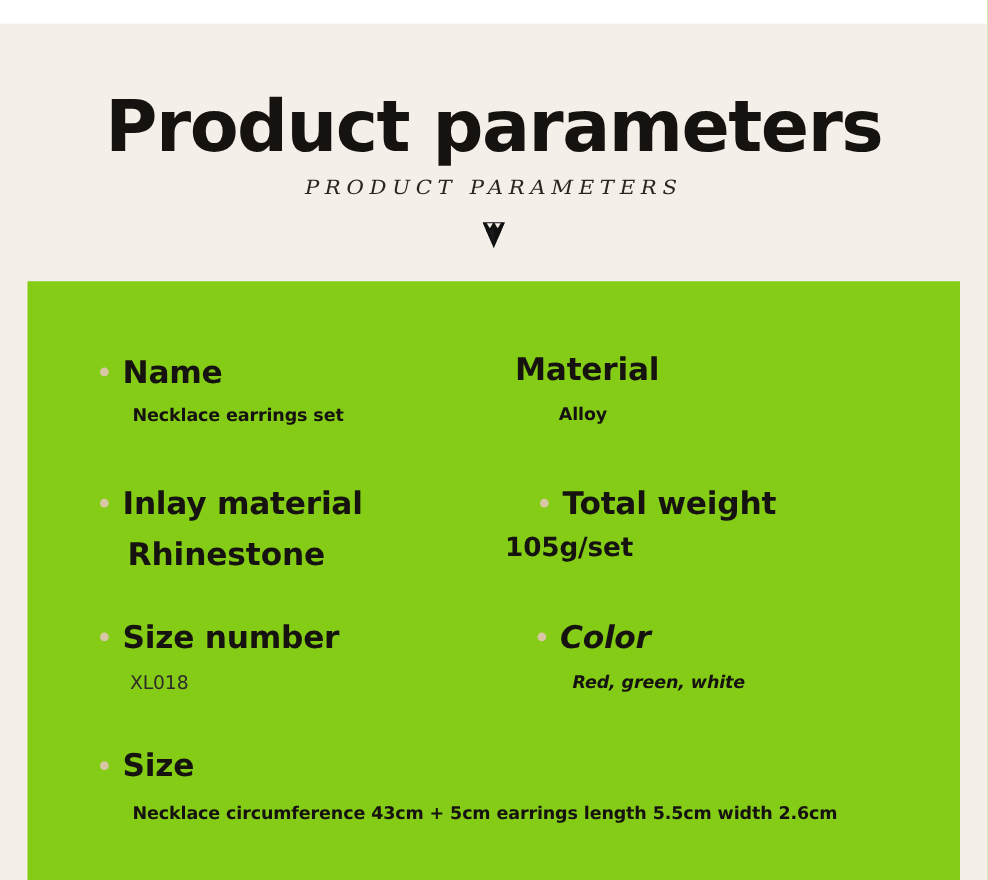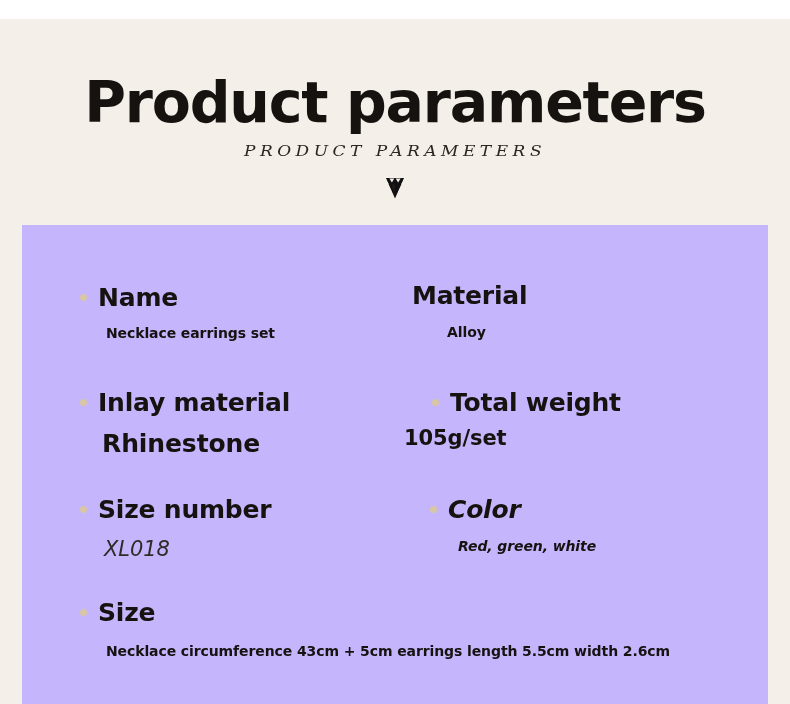--- a/index.html
+++ b/index.html
@@ -74,21 +74,21 @@
   }
   #diamond-icon svg { display: block; }
 
   
   #content-card {
     position: absolute;
     left: 22px;
     top: 225px;
     width: 746px;
     height: 479px;
-    background: #c4b5fd;
+    background: #84cc16;
   }
 
   .param-grid {
     position: relative;
     width: 100%;
     height: 100%;
   }
 
   .param-block {
     position: absolute;
@@ -127,24 +127,23 @@
     line-height: 1;
     white-space: nowrap;
     letter-spacing: -0.1px;
   }
 
   .param-value.large {
     font-size: 21px;
   }
 
   .param-value.light {
-    font-size: 21px;
+    font-size: 15px;
     font-weight: normal;
     color: #2f2b27;
-    font-style: italic;
   }
 
   
   #block-name        { left: 58px;  top: 60px; }
   #block-name .param-value       { margin-top: 16px; margin-left: 26px; }
 
   #block-inlay       { left: 58px;  top: 165px; }
   #block-inlay .param-value      { margin-top: 16px; margin-left: 22px; font-size: 25px; }
 
   #block-item        { left: 58px;  top: 272px; }

